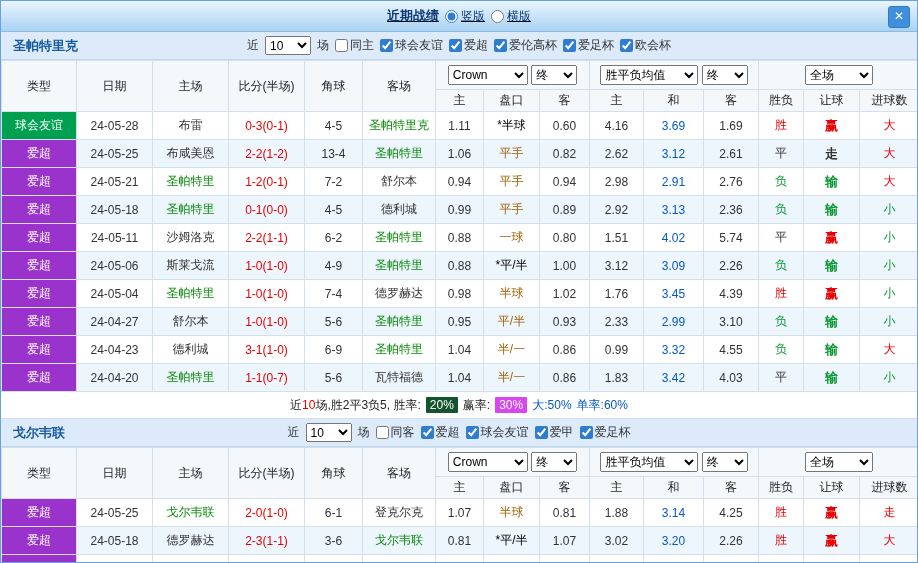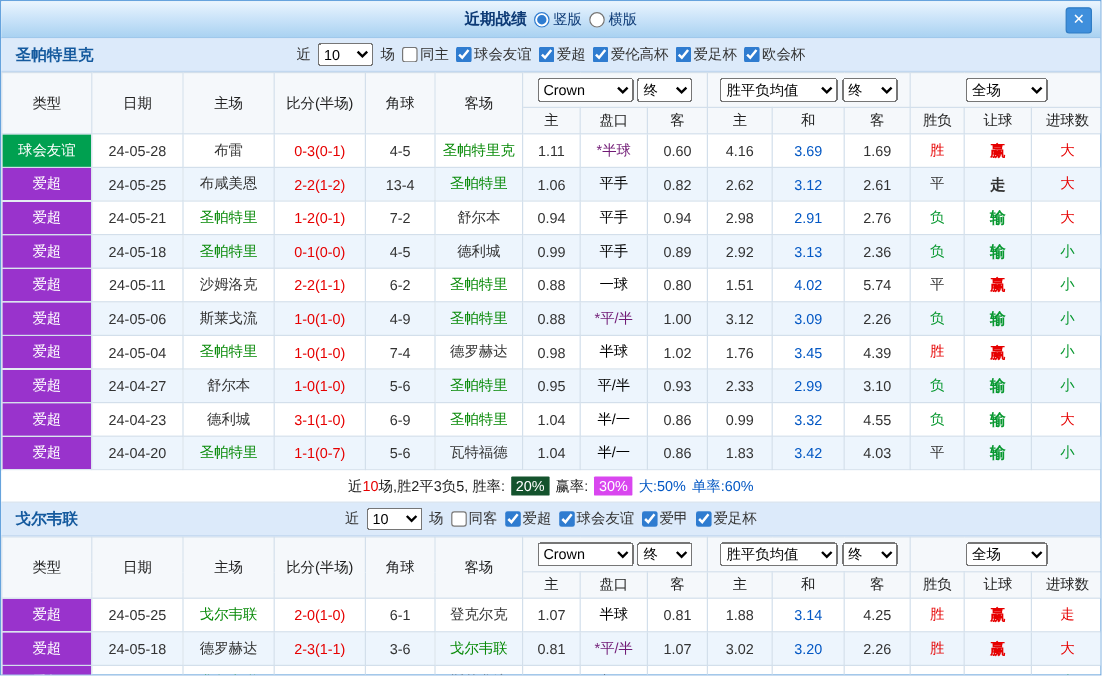--- a/index.html
+++ b/index.html
@@ -1,21 +1,21 @@
 <!DOCTYPE html>
 <html><head>
 <meta charset="utf-8">
 <style>
   html,body{margin:0;padding:0;}
   body{font-family:"Liberation Sans","DejaVu Sans",sans-serif;font-size:12px;background:#e8edf2;}
   .window{width:918px;height:563px;background:#fff;border:1px solid #66a3dd;overflow:hidden;box-sizing:border-box;}
   
   .titlebar{height:30px;background:linear-gradient(180deg,#eaf5fe 0%,#c6e1f8 55%,#a9d2f1 100%);
     border-bottom:1px solid #8cbce6;display:flex;align-items:center;justify-content:center;position:relative;}
-  .title-group{display:flex;align-items:center;gap:6px;}
+  .title-group{display:flex;align-items:center;gap:6px;text-decoration:underline;}
   .title{font-weight:bold;font-size:13px;color:#0d3a75;}
   .layout-option{display:flex;align-items:center;gap:3px;font-size:12px;color:#0d3a75;cursor:pointer;}
   input[type=radio],input[type=checkbox]{accent-color:#2f7cd0;margin:0;width:13px;height:13px;}
   .close-btn{position:absolute;right:7px;top:5px;width:20px;height:20px;background:#3f8fdc;border:1px solid #2f7cc4;
     border-radius:3px;color:#fff;text-align:center;line-height:18px;font-size:12px;font-weight:bold;cursor:pointer;}
   
   .section-header{height:27px;background:#dceafa;border-bottom:1px solid #c2d8ef;display:flex;align-items:center;position:relative;}
   .team-name{position:absolute;left:12px;color:#155a9e;font-weight:bold;font-size:13px;}
   .filters{margin:0 auto;display:flex;align-items:center;gap:6px;color:#333;}
   .filters label{display:flex;align-items:center;gap:2px;cursor:pointer;}
@@ -27,22 +27,22 @@
   thead th{background:#f5f8fb;font-weight:normal;color:#222;height:28px;}
   thead tr.sub th{height:21px;}
   thead select{font-size:12px;height:20px;}
   .sel-bookmaker{width:80px;} .sel-final{width:46px;} .sel-avg{width:98px;} .sel-scope{width:68px;} .sel-count{width:46px;}
   tbody td{height:27px;color:#333;}
   tbody tr:nth-child(even){background:#edf5fd;}
   td.bg-green{background:#00a050;color:#fff;}
   td.bg-purple{background:#9933cc;color:#fff;}
   .team-hl{color:#088a08;}
   td.c-score{color:#e60000;}
-  td.c-pk.blue{color:#000000;}
-  td.c-pk.red{color:#701a75;text-align:center;}
+  td.c-pk.blue{color:#a16207;}
+  td.c-pk.red{color:#000000;text-align:center;}
   td.c-a2{color:#0458c4;}
   .t-red{color:#e60000;}
   .t-green{color:#089830;}
   .t-black{color:#333;}
   td.c-r2{font-weight:bold;font-size:13px;}
   
   .summary{height:26px;display:flex;align-items:center;justify-content:center;gap:5px;font-size:12px;
     border-bottom:1px solid #d3dfeb;color:#222;background:#fff;}
   .summary .red{color:#e60000;}
   .summary .badge{color:#fff;padding:1px 4px;border-radius:1px;}

